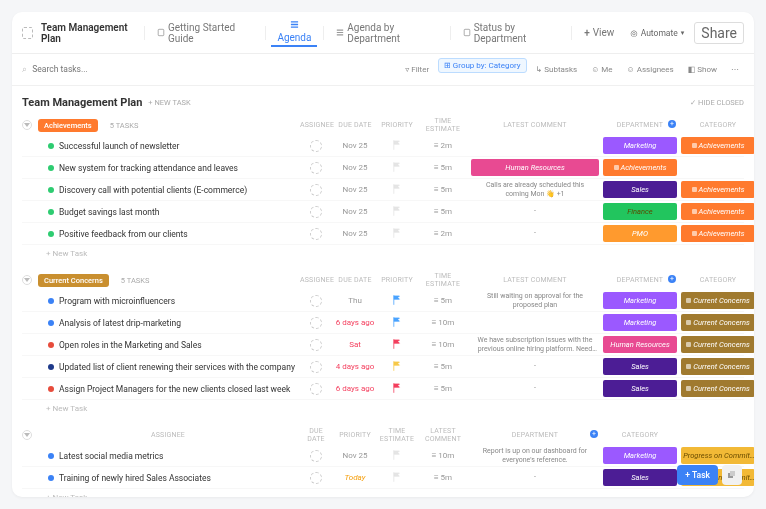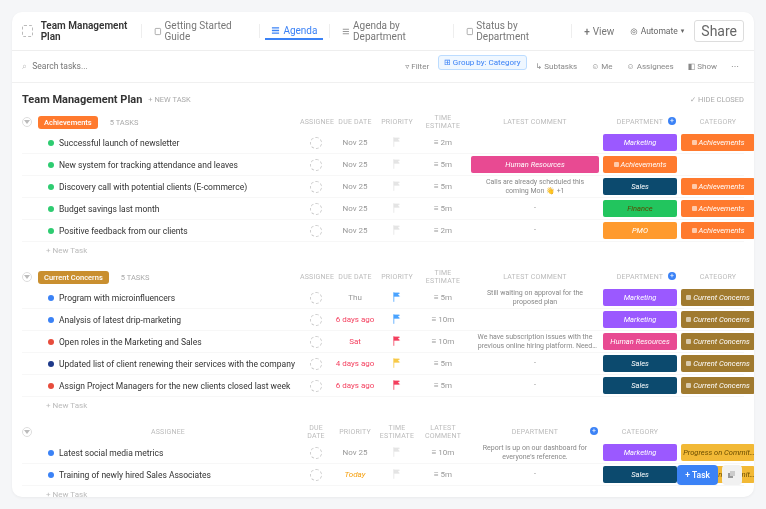--- a/index.html
+++ b/index.html
@@ -2,21 +2,21 @@
 <html><head>
 <meta charset="utf-8">
 <style>
 * { margin:0; padding:0; box-sizing:border-box; font-family:-apple-system,BlinkMacSystemFont,"Segoe UI",Roboto,sans-serif; }
 body { background:#f5f6f8; padding:12px; font-size:9px; color:#333; }
 .app { background:#fff; border-radius:10px; width:742px; height:485px; overflow:hidden; box-shadow:0 1px 3px rgba(0,0,0,.05); position:relative; }
 .topbar { display:flex; align-items:center; padding:6px 10px; border-bottom:1px solid #eee; gap:4px; }
 .topbar .icon-sq { width:12px; height:12px; border:1px dashed #bbb; border-radius:2px; }
 .topbar .title { font-weight:600; font-size:10px; color:#333; margin-left:4px; }
 .topbar .tab { display:flex; align-items:center; gap:3px; padding:2px 6px; color:#777; font-size:10px; cursor:pointer; }
-.topbar .tab.active { color:#3b82f6; border-bottom:2px solid #3b82f6; }
+.topbar .tab.active { color:#3b82f6; border-bottom:2px solid #3b82f6;flex-direction:column; }
 .topbar .tab svg { width:9px; height:9px; }
 .topbar .sep { width:1px; height:14px; background:#eee; margin:0 2px; }
 .right-actions { margin-left:auto; display:flex; gap:4px; align-items:center; }
 .btn-plain { padding:2px 6px; font-size:8.5px; color:#666; border:none; background:none; cursor:pointer; display:flex; align-items:center; gap:3px; }
 .btn-outline { padding:2px 6px; font-size:14px; color:#666; border:1px solid #ddd; border-radius:3px; background:#fff; cursor:pointer; }
 .toolbar { display:flex; align-items:center; padding:4px 10px; border-bottom:1px solid #f0f0f0; gap:4px; }
 .toolbar .search { flex:1; }
 .toolbar .search input { border:none; font-size:8.5px; color:#888; background:none; outline:none; }
 .toolbar .tbtn { font-size:8px; color:#888; padding:2px 5px; cursor:pointer; display:flex; align-items:center; gap:2px; }
 .toolbar .tbtn.group { color:#3b82f6; border:1px solid #bcdcff; border-radius:3px; background:#eff7ff; }
@@ -45,21 +45,21 @@
 .prio-flag { width:8px; height:10px; margin:0 auto; }
 .est { font-size:8px; color:#999; text-align:center; }
 .comment { font-size:7px; color:#888; line-height:1.15; padding:0 4px; overflow:hidden; display:-webkit-box; -webkit-line-clamp:2; -webkit-box-orient:vertical; text-align:center; }
 .tag { font-size:7.5px; color:#fff; text-align:center; padding:4px 2px; border-radius:2px; cursor:pointer; display:flex; align-items:center; justify-content:center; gap:2px; margin:1px; white-space:nowrap; overflow:hidden;font-style:italic; }
 .tag.cat::before { content:""; width:5px; height:5px; background:currentColor; opacity:.6; border-radius:1px; }
 .newtask-row { font-size:8px; color:#bbb; padding:4px 0 4px 24px; cursor:pointer; }
 .fab { position:absolute; bottom:12px; right:12px; display:flex; gap:4px; }
 .fab .task-btn { background:#3b82f6; color:#fff; padding:4px 8px; border-radius:4px; font-size:8.5px; font-weight:500; cursor:pointer; border:none; }
 .fab .layers { width:20px; height:20px; background:#f1f1f1; border-radius:4px; display:flex; align-items:center; justify-content:center; cursor:pointer; }
 
-.c-purple{background:#9b59ff}.c-pink{background:#e84a92}.c-blue{background:#0c4a6e}.c-yellow{background:#22c55e;color:#5a4a00}.c-orange{background:#ff9a2e}
+.c-purple{background:#9b59ff}.c-pink{background:#e84a92}.c-blue{background:#4c1d95}.c-yellow{background:#22c55e;color:#5a4a00}.c-orange{background:#ff9a2e}
 .c-ach{background:#ff7a2e}.c-conc{background:#a07a2f}.c-prog{background:#f2b936;color:#6b4d00}
 .c-achpill{background:#ff7a2e}.c-concpill{background:#c98f2f}.c-progpill{background:#f2b936}
 .dot-green{background:#2ecc71}.dot-blue{background:#3b82f6}.dot-red{background:#e74c3c}.dot-navy{background:#1e3a8a}
 </style>
 </head>
 <body>
 <div class="app">
 
 <div class="topbar">
   <div class="icon-sq"></div>

